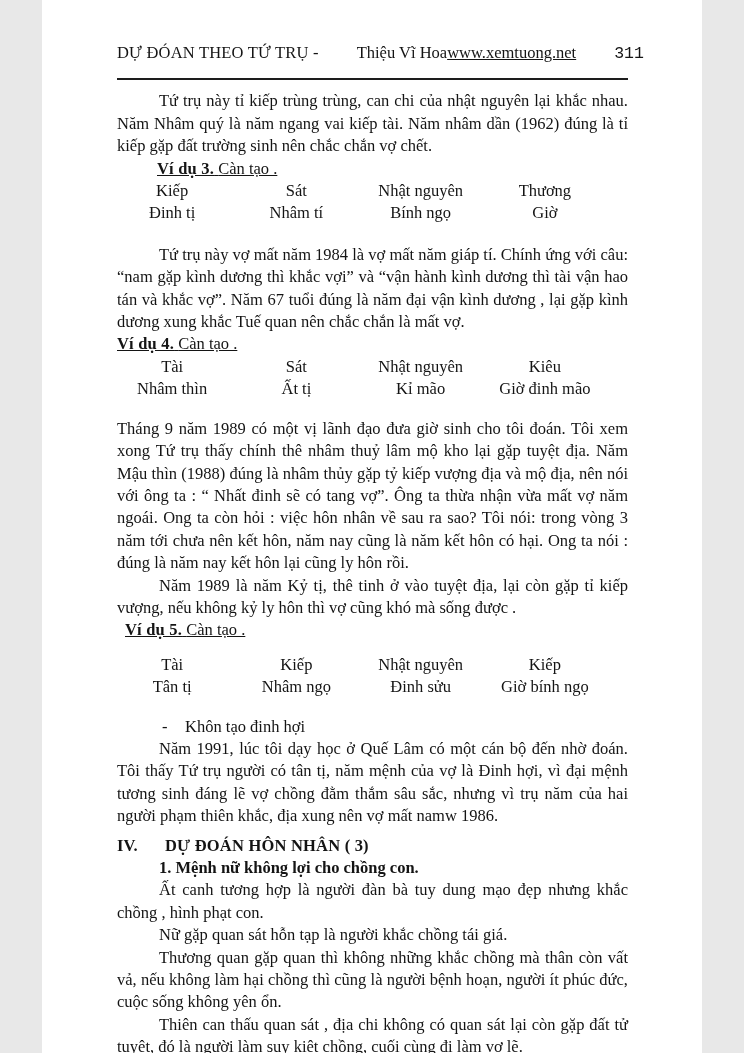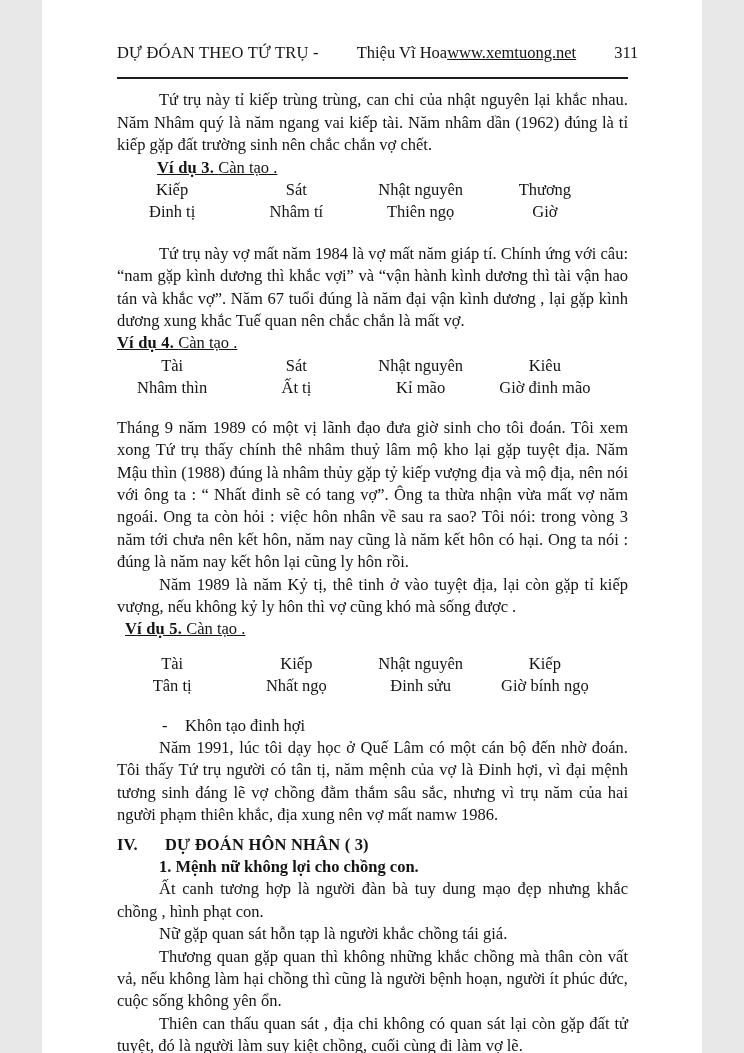--- a/index.html
+++ b/index.html
@@ -20,21 +20,21 @@
   
   .header {
     display: flex;
     align-items: baseline;
     white-space: nowrap;
   }
   .header .title { letter-spacing: 0.2px; }
   .header .author { margin-left: 38px; }
   .header .spacer { flex: 1; }
   .header .website { text-decoration: underline; }
-  .header .pageno { margin-left: 38px; }
+  .header .pageno { margin-left: 38px; font-family: Liberation Mono, monospace; }
   .header-rule {
     border: 0;
     border-top: 2px solid #1d1d1d;
     margin: 13px 0 0 0;
   }
   
   .para {
     text-align: justify;
     margin: 0;
   }
@@ -90,21 +90,21 @@
   <div class="pillar-table">
     <div class="pillar-row">
       <span class="pillar-cell">Kiếp</span>
       <span class="pillar-cell">Sát</span>
       <span class="pillar-cell">Nhật nguyên</span>
       <span class="pillar-cell">Thương</span>
     </div>
     <div class="pillar-row">
       <span class="pillar-cell">Đinh tị</span>
       <span class="pillar-cell">Nhâm tí</span>
-      <span class="pillar-cell">Thiên ngọ</span>
+      <span class="pillar-cell">Bính ngọ</span>
       <span class="pillar-cell">Giờ</span>
     </div>
   </div>
 
   <p class="para indent p2">Tứ trụ này vợ mất năm 1984 là vợ mất năm giáp tí. Chính ứng với câu: “nam gặp kình dương thì khắc vợi” và “vận hành kình dương thì tài vận hao tán và khắc vợ”. Năm 67 tuổi đúng là năm đại vận kình dương , lại gặp kình dương xung khắc Tuế quan nên chắc chắn là mất vợ.</p>
 
   <p class="para vidu"><b>Ví dụ  4.</b> <span>Càn  tạo .</span></p>
   <div class="pillar-table">
     <div class="pillar-row">
       <span class="pillar-cell">Tài</span>
@@ -127,21 +127,21 @@
   <p class="para vidu ml8"><b>Ví dụ 5.</b> <span>Càn  tạo .</span></p>
   <div class="pillar-table mt">
     <div class="pillar-row">
       <span class="pillar-cell">Tài</span>
       <span class="pillar-cell">Kiếp</span>
       <span class="pillar-cell">Nhật nguyên</span>
       <span class="pillar-cell">Kiếp</span>
     </div>
     <div class="pillar-row">
       <span class="pillar-cell">Tân tị</span>
-      <span class="pillar-cell">Nhất ngọ</span>
+      <span class="pillar-cell">Nhâm ngọ</span>
       <span class="pillar-cell">Đinh sửu</span>
       <span class="pillar-cell">Giờ bính ngọ</span>
     </div>
   </div>
 
   <p class="para note-line"><span class="dash">-</span><span>Khôn tạo đinh hợi</span></p>
 
   <p class="para indent">Năm 1991, lúc tôi dạy học ở Quế Lâm có một cán bộ đến nhờ đoán. Tôi thấy Tứ trụ người có tân tị, năm mệnh của vợ là Đinh hợi, vì đại mệnh tương sinh đáng lẽ vợ chồng đằm thắm sâu sắc, nhưng vì trụ năm của hai người phạm thiên khắc, địa xung nên vợ mất namw 1986.</p>
 
   <div class="section-heading">

